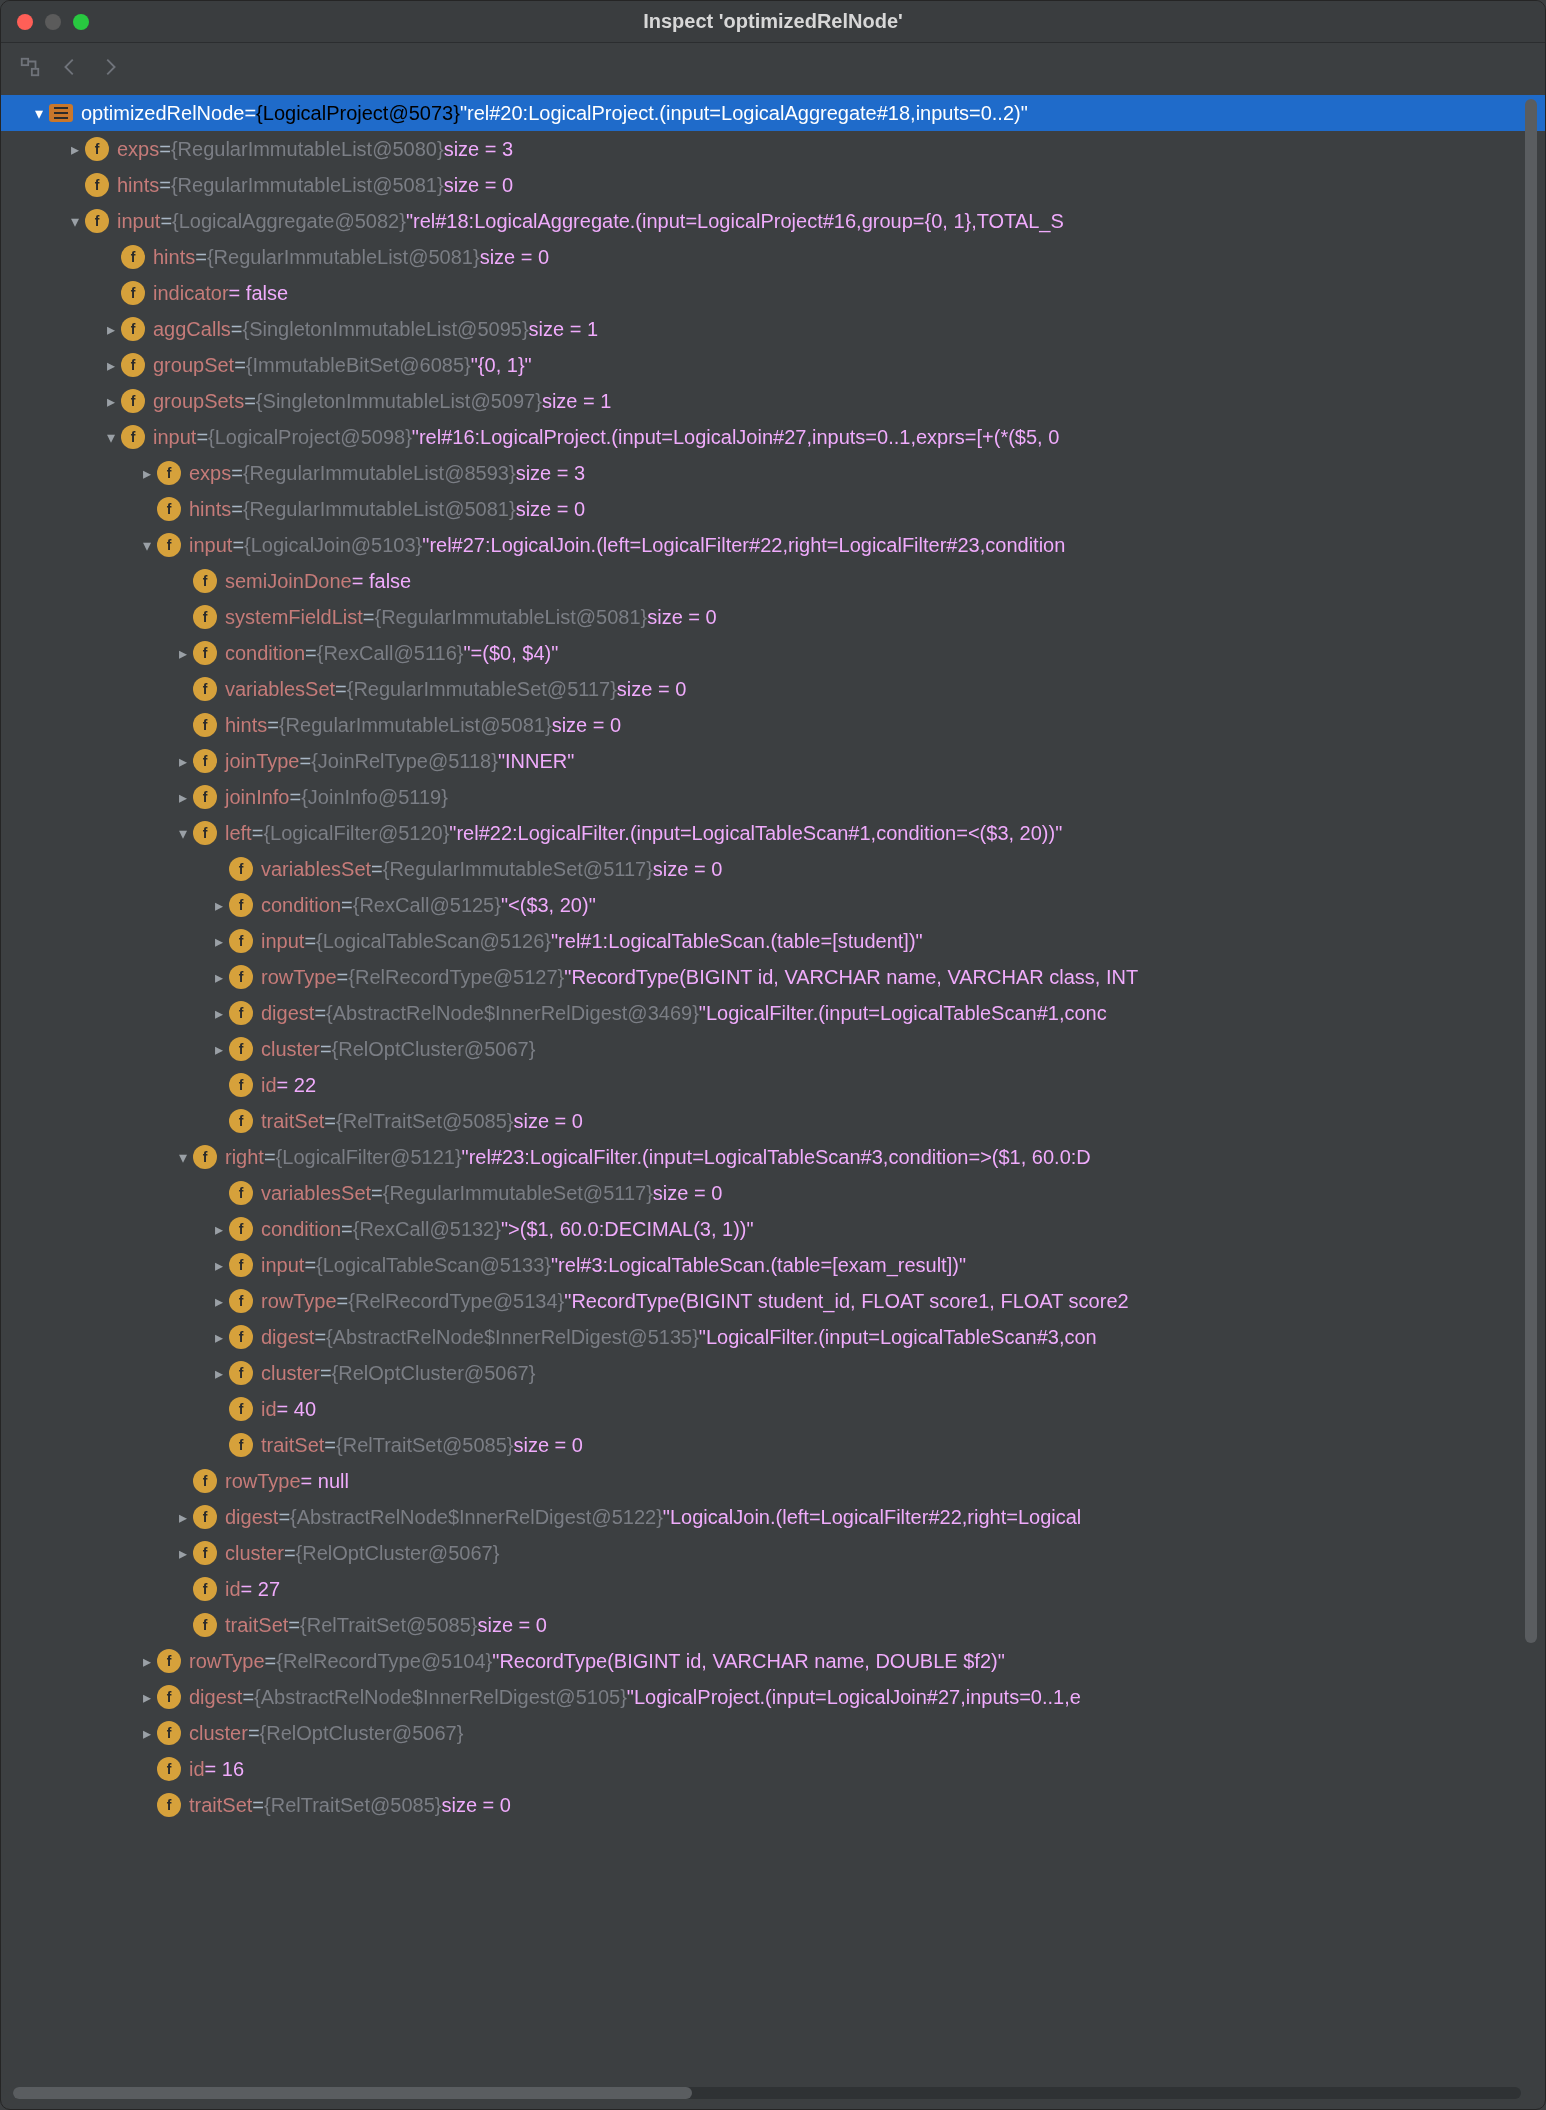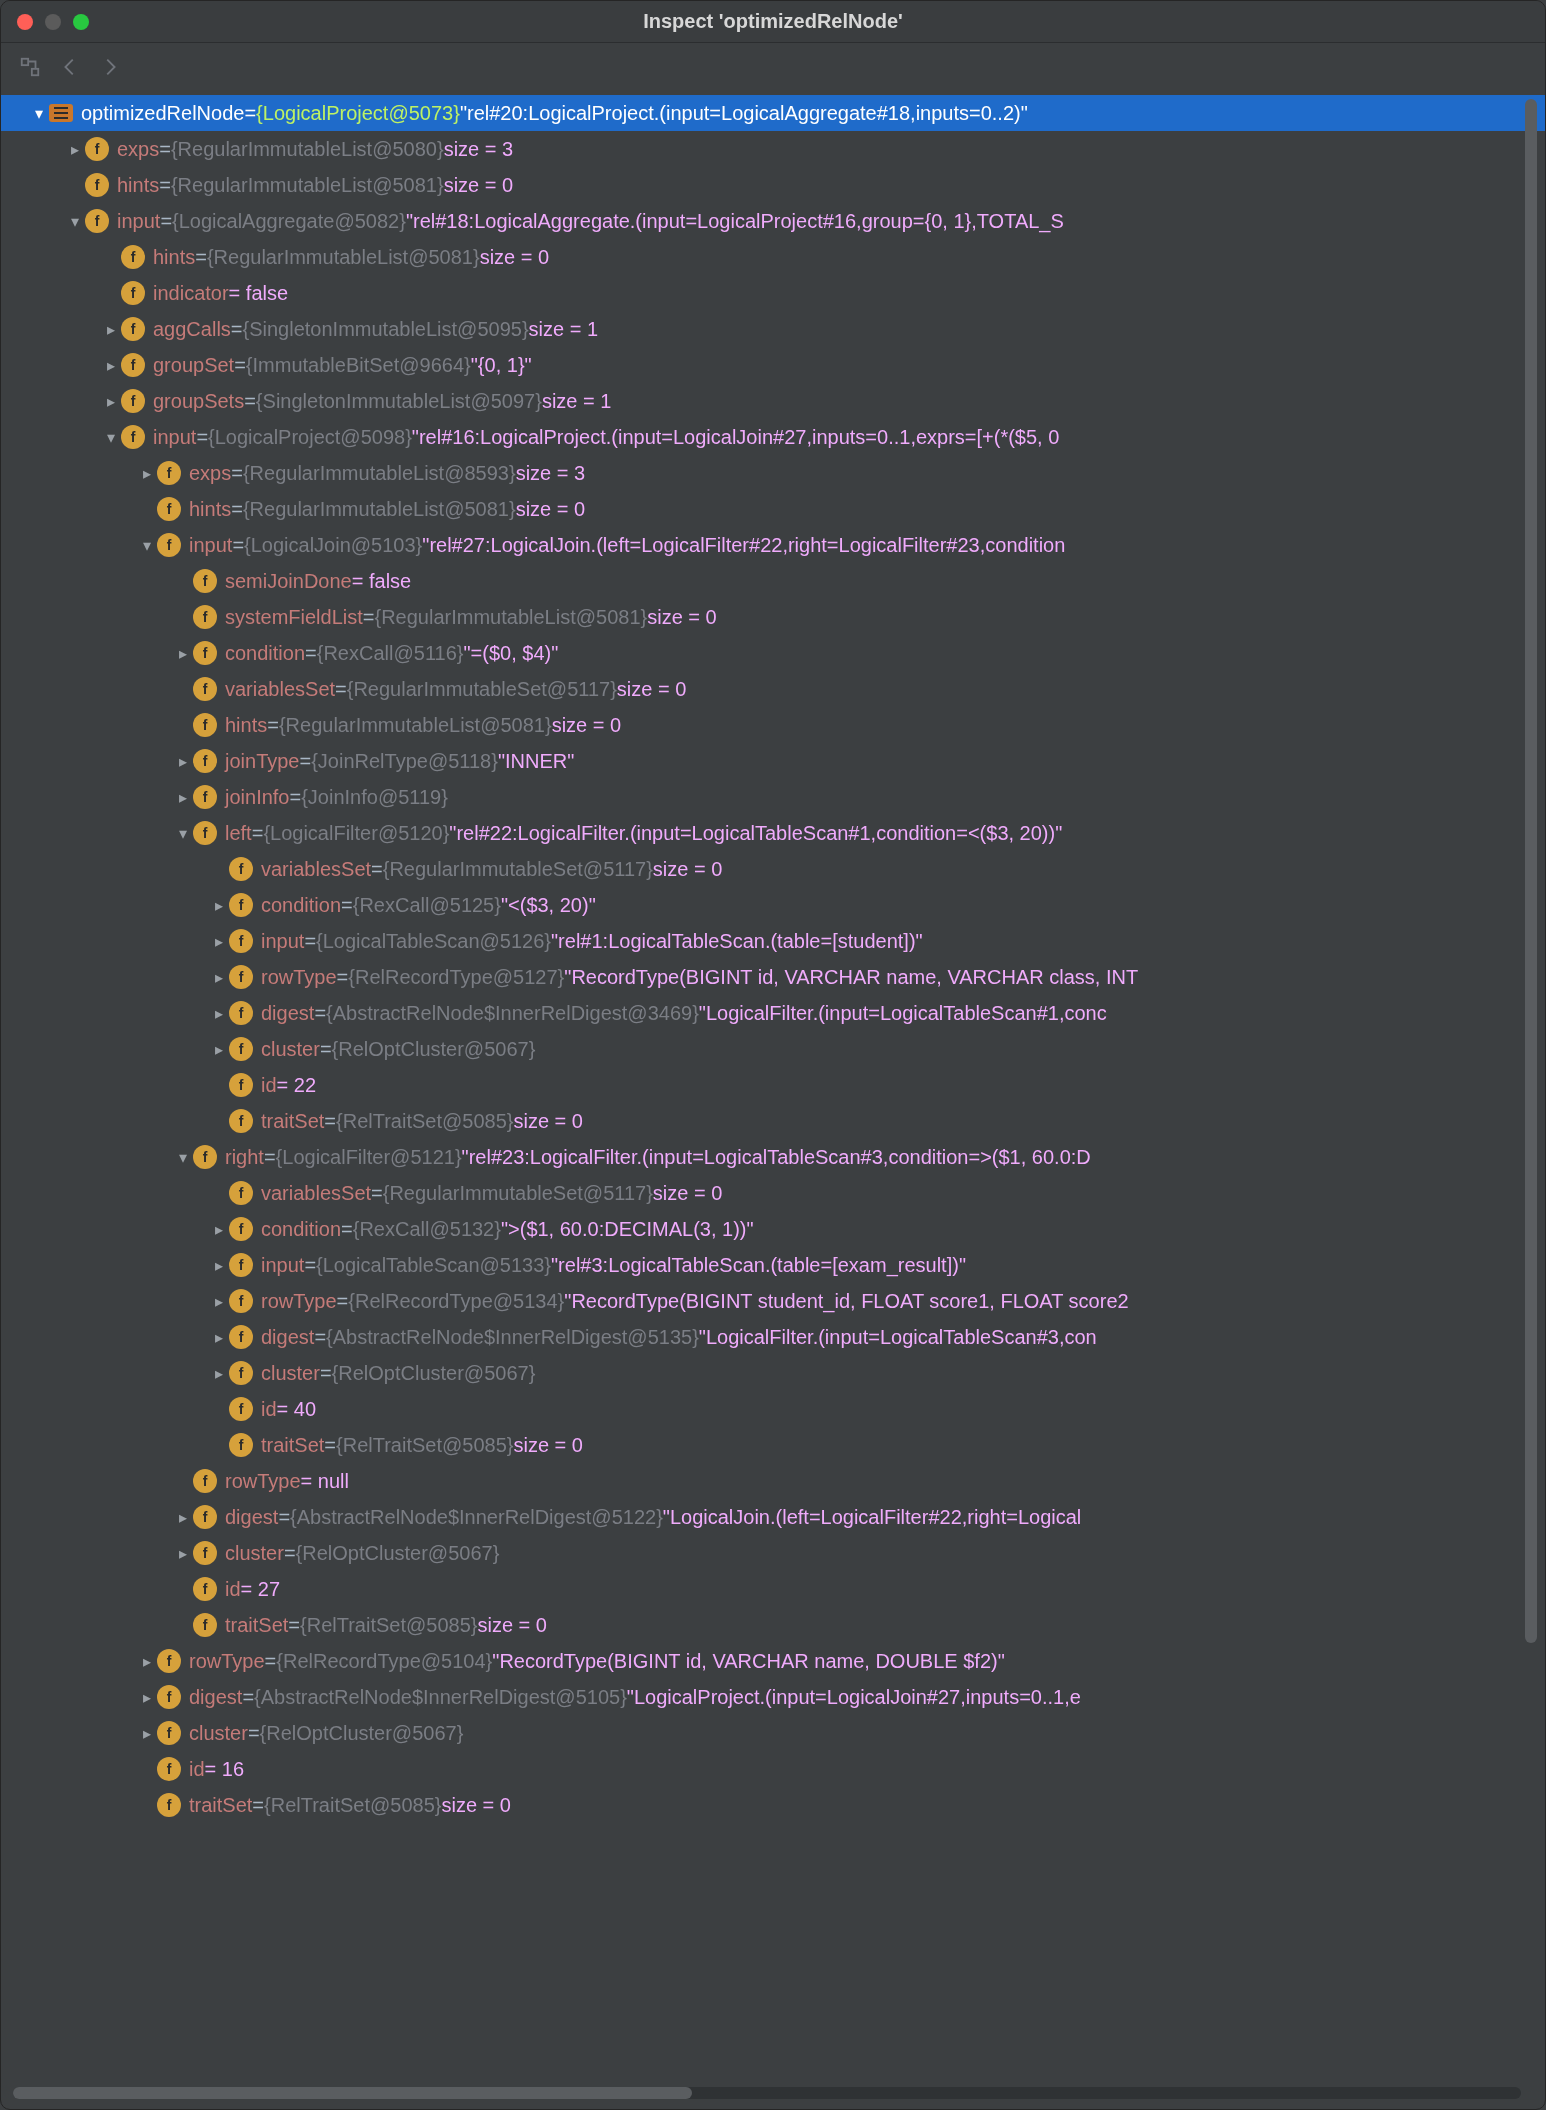--- a/index.html
+++ b/index.html
@@ -92,21 +92,21 @@
   }
   .badge-list span {
     display:block; width:14px; height:2px; background:#2b2b2b;
     box-shadow: 0 -5px 0 #2b2b2b, 0 5px 0 #2b2b2b;
   }
   .name { color: #c57b79; }
   .row.selected .name { color: #ffffff; }
   .eq { color: #a9b7c6; }
   .row.selected .eq { color: #ffffff; }
   .obj { color: #7b7e85; }
-  .row.selected .obj { color: #bef264; text-align: center; }
+  .row.selected .obj { color: #000000; text-align: center; }
   .str { color: #f0abfc; }
   .row.selected .str { color: #ffffff; }
   .indent { display:inline-block; }
   .hscrollbar {
     position: absolute; left: 12px; right: 24px; bottom: 10px;
     height: 12px; background: #2f3234; border-radius: 6px;
   }
   .hscrollbar .thumb {
     position:absolute; left:0; width:45%; top:0; bottom:0;
     background: #5a5d60; border-radius: 6px;
@@ -218,21 +218,21 @@
           <span class="eq"> = </span>
           <span class="obj">{SingletonImmutableList@5095}</span>
           <span class="str">  size = 1</span>
         </div>
         <div class="row">
           <span class="indent" style="width: 100px;"></span>
           <span class="arrow ">▸</span>
           <span class="badge badge-f">f</span>
           <span class="name">groupSet</span>
           <span class="eq"> = </span>
-          <span class="obj">{ImmutableBitSet@9664}</span>
+          <span class="obj">{ImmutableBitSet@6085}</span>
           <span class="str"> "{0, 1}"</span>
         </div>
         <div class="row">
           <span class="indent" style="width: 100px;"></span>
           <span class="arrow ">▸</span>
           <span class="badge badge-f">f</span>
           <span class="name">groupSets</span>
           <span class="eq"> = </span>
           <span class="obj">{SingletonImmutableList@5097}</span>
           <span class="str">  size = 1</span>

